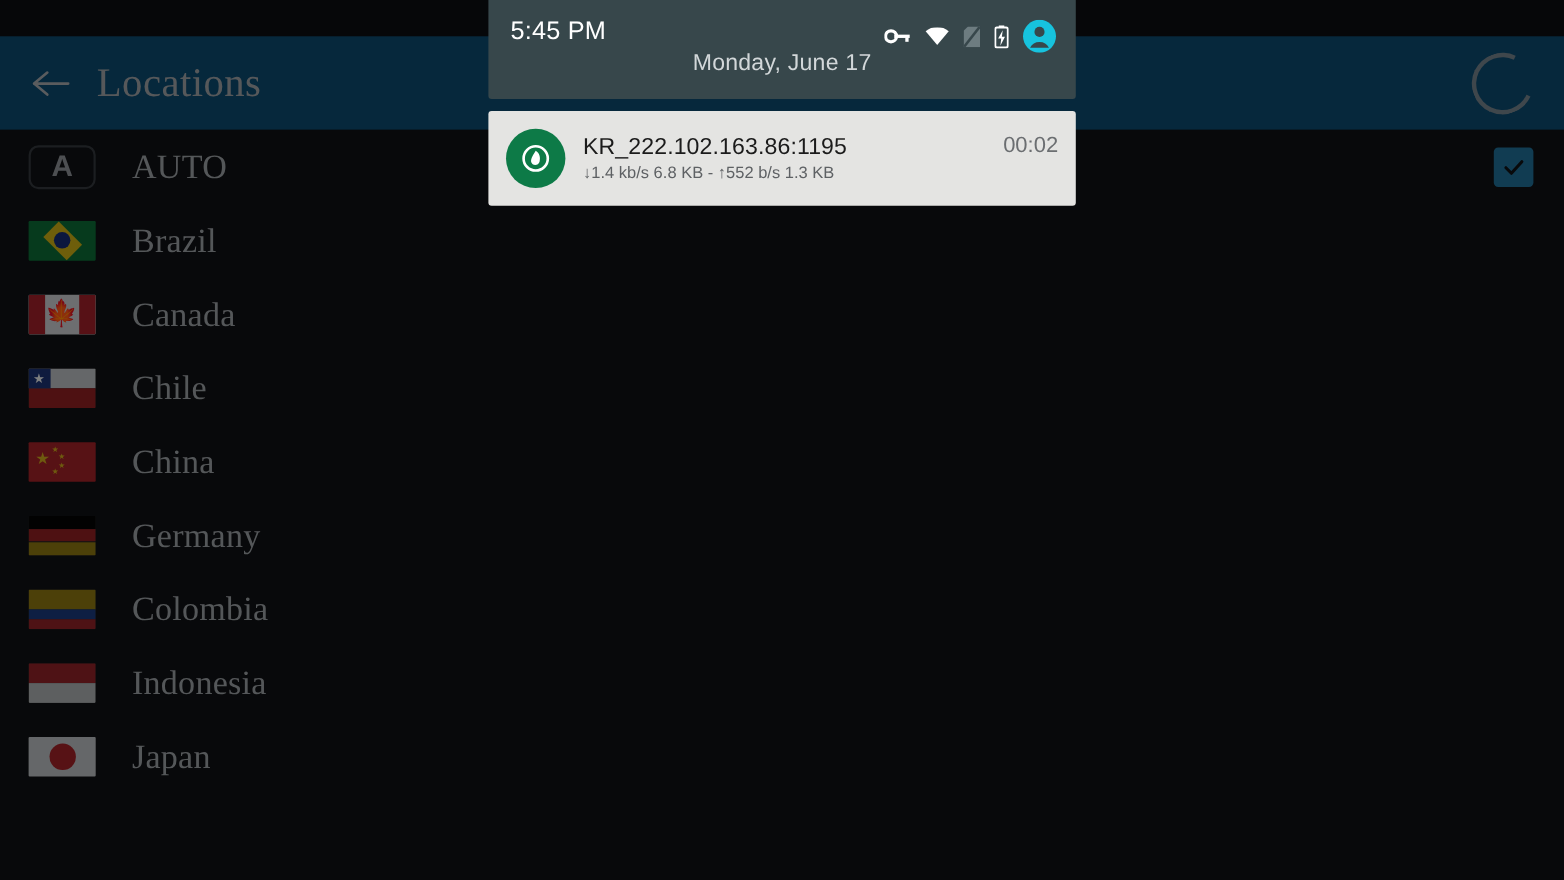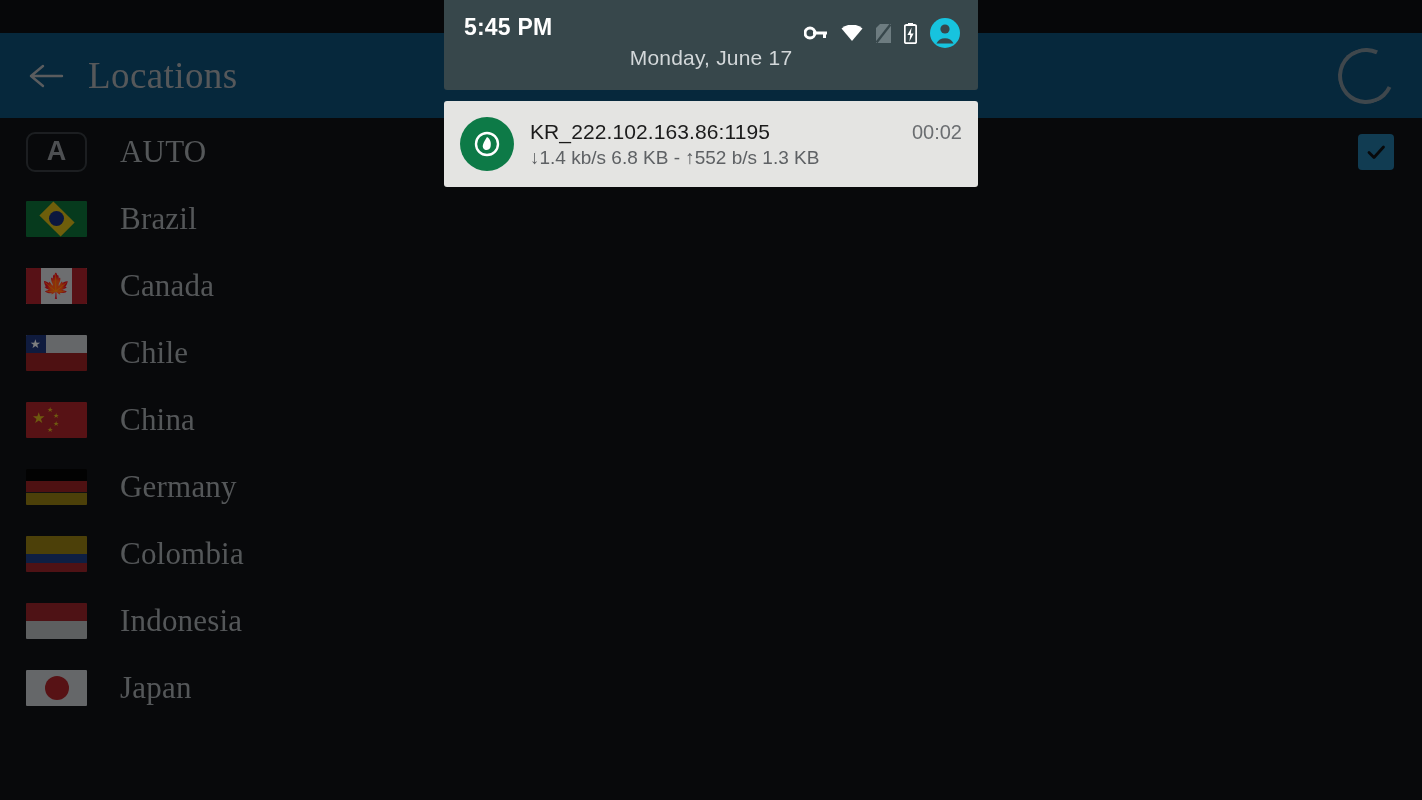--- a/index.html
+++ b/index.html
@@ -221,21 +221,21 @@
     width: 534px;
   }
   .shade-header {
     position: relative;
     width: 534px; height: 90px;
     background: #37474b;
     border-radius: 0 0 3px 3px;
     padding: 14px 20px 0 20px;
   }
   .shade-time {
-    font-size: 23px; color: #ffffff; font-weight: bold;
+    font-size: 23px; color: #ffffff; font-weight: normal;
     letter-spacing: .2px;
   }
   .shade-date {
     font-size: 21px; color: #d2d7d9; margin-top: 5px;
     letter-spacing: .2px;
     text-align: center;
   }
   .status-icons {
     position: absolute;
     right: 18px; top: 18px;
@@ -265,21 +265,21 @@
     margin-left: 16px;
     flex: 1 1 auto;
     min-width: 0;
   }
   .notif-title {
     font-size: 21px; color: #1b1b1b;
     letter-spacing: .1px;
     white-space: nowrap;
   }
   .notif-sub {
-    font-size: 19px; color: #5e6164;
+    font-size: 15px; color: #5e6164;
     margin-top: 3px;
     white-space: nowrap;
   }
   .notif-time {
     font-size: 20px; color: #6b6e71;
     align-self: flex-start;
     margin: 20px 16px 0 0;
     white-space: nowrap;
   }
 </style>

